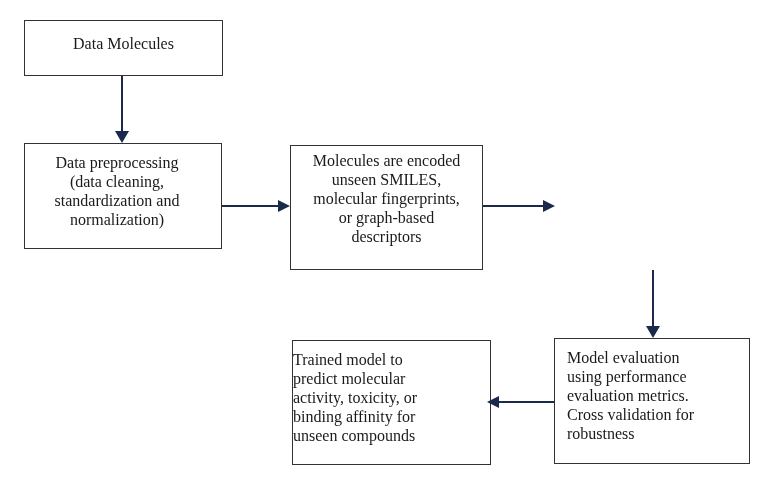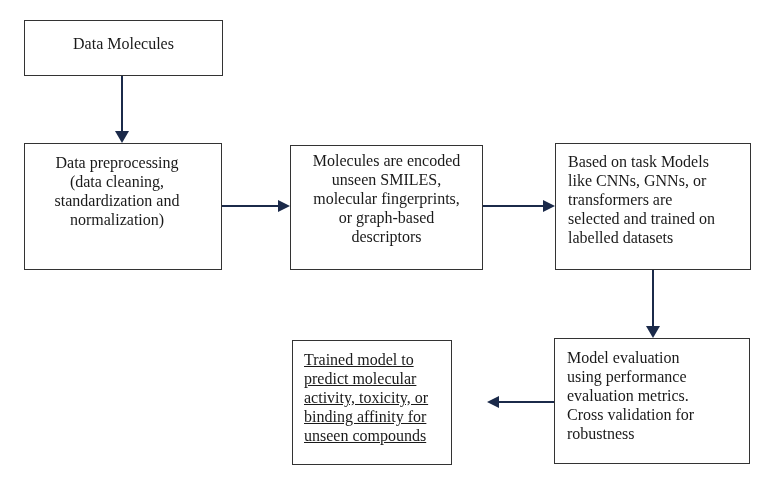--- a/index.html
+++ b/index.html
@@ -24,25 +24,25 @@
     background:var(--bg);
     font-size:16px;
     line-height:19px;
     white-space:pre-line;
   }
   .node.center{text-align:center;}
   .node.left{text-align:left;}
 
   
   #n1{left:24px;top:20px;width:199px;height:56px;padding-top:13px;}
-  #n2{left:24px;top:143px;width:198px;height:127px;padding:9px 18px 0 6px;}
+  #n2{left:24px;top:143px;width:198px;height:106px;padding:9px 18px 0 6px;}
   #n3{left:290px;top:145px;width:193px;height:125px;padding:5px 4px 0 4px;}
   #n4{left:555px;top:143px;width:196px;height:127px;padding:8px 4px 0 12px;}
   #n5{left:554px;top:338px;width:196px;height:126px;padding:9px 4px 0 12px;}
-  #n6{left:292px;top:340px;width:160px;height:125px;padding:9px 4px 0 11px;text-decoration:underline;}
+  #n6{left:292px;top:340px;width:199px;height:125px;padding:9px 4px 0 0;}
 
   
   .edge-line{position:absolute;background:var(--arrow);}
   .edge-head{position:absolute;width:0;height:0;}
   .head-down{border-left:7px solid transparent;border-right:7px solid transparent;border-top:12px solid var(--arrow);}
   .head-right{border-top:6px solid transparent;border-bottom:6px solid transparent;border-left:12px solid var(--arrow);}
   .head-left{border-top:6px solid transparent;border-bottom:6px solid transparent;border-right:12px solid var(--arrow);}
 
   #e1-line{left:121px;top:76px;width:2px;height:56px;}
   #e1-head{left:115px;top:131px;}
@@ -66,25 +66,20 @@
 (data cleaning,
 standardization and
 normalization)</div>
 
   <div id="n3" class="node center">Molecules are encoded
 unseen SMILES,
 molecular fingerprints,
 or graph-based
 descriptors</div>
 
-  <div id="n4" class="node left">Based on task Models
-like CNNs, GNNs, or
-transformers are
-selected and trained on
-labelled datasets</div>
 
   <div id="n5" class="node left">Model evaluation
 using performance
 evaluation metrics.
 Cross validation for
 robustness</div>
 
   <div id="n6" class="node left">Trained model to
 predict molecular
 activity, toxicity, or

